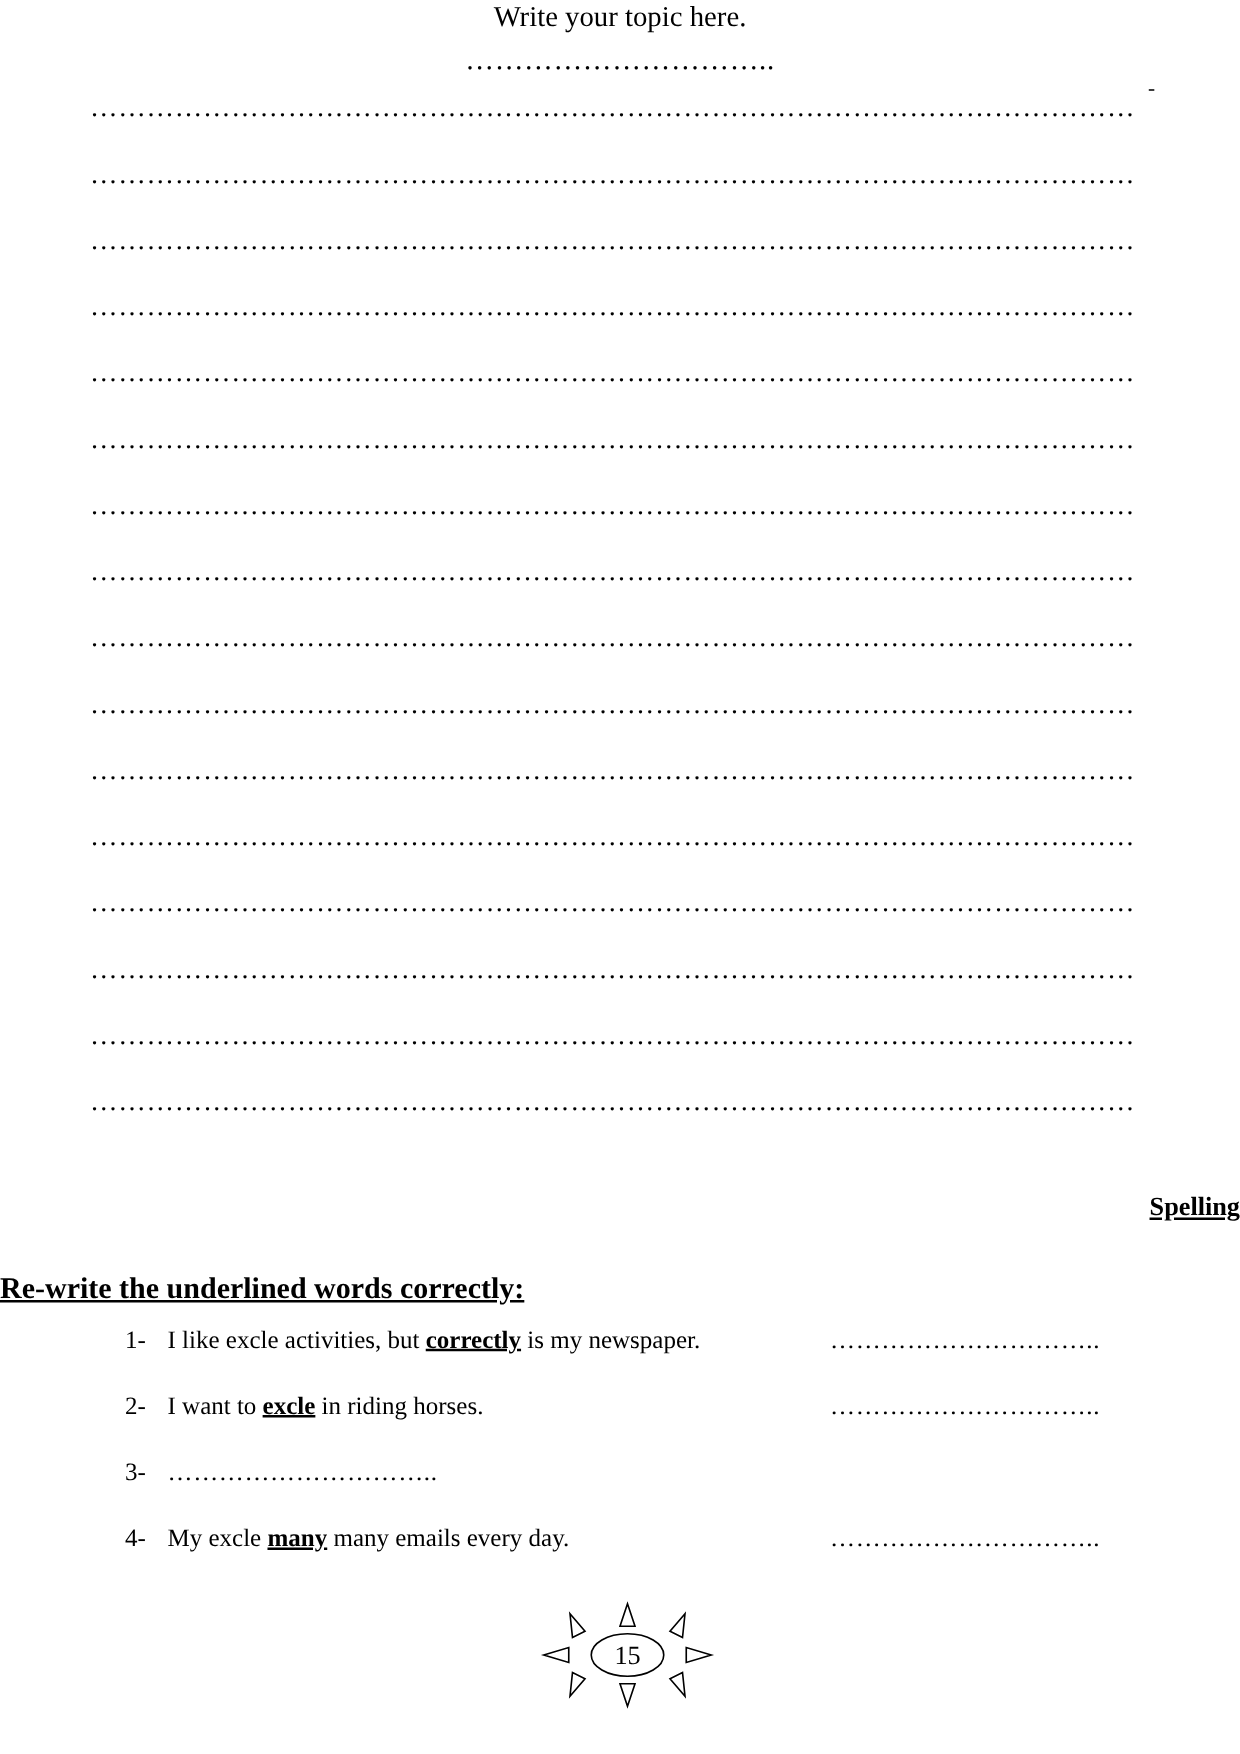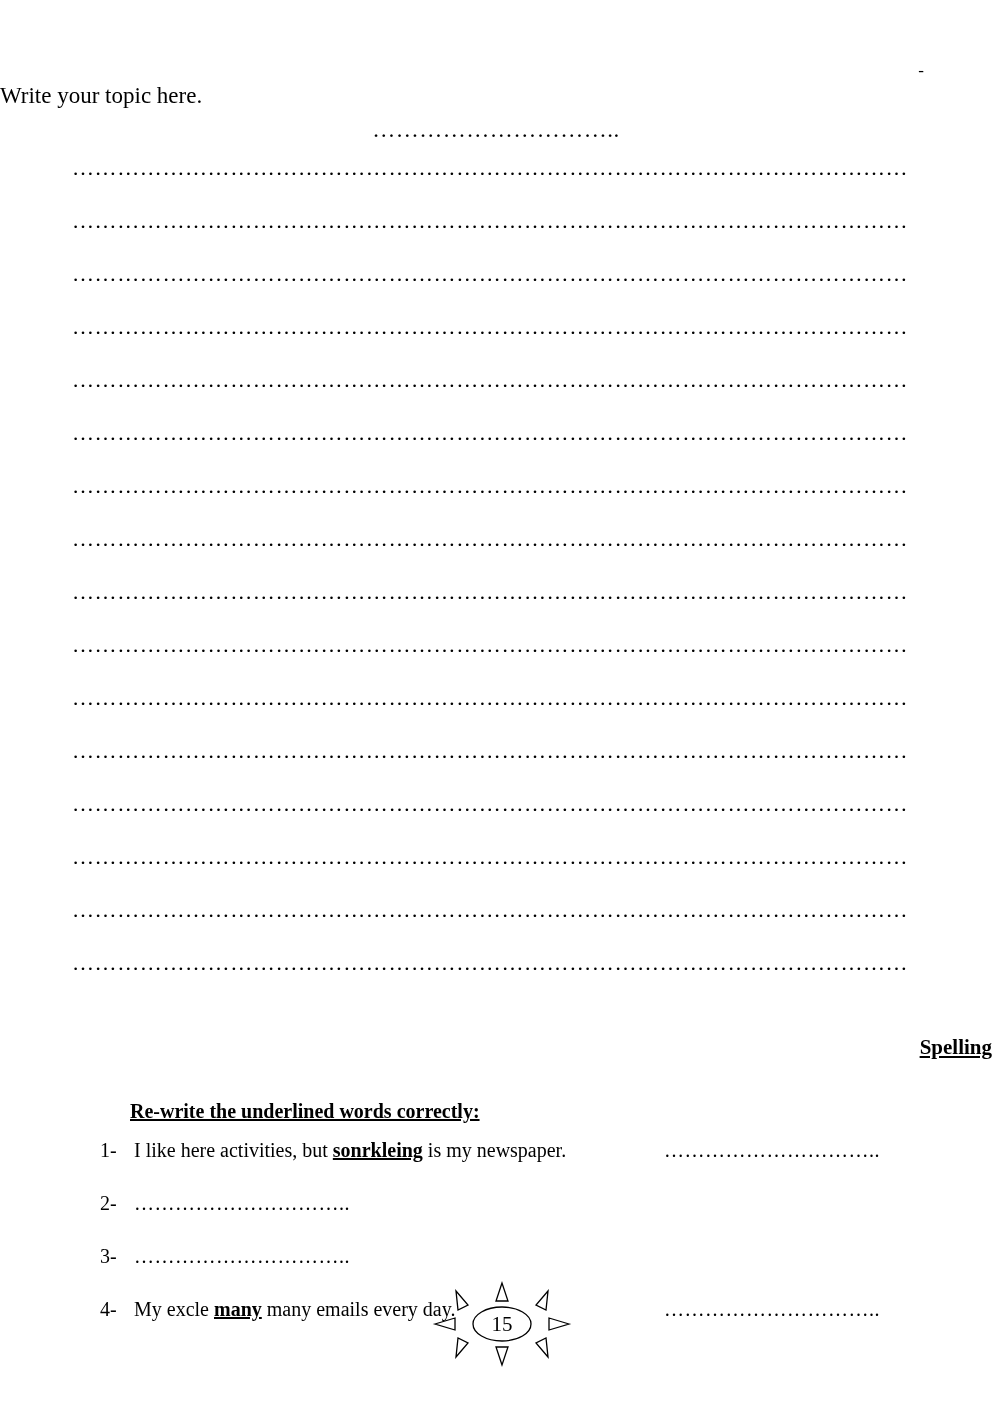--- a/index.html
+++ b/index.html
@@ -25,23 +25,22 @@
   .top-dash {
     position: absolute;
     top: 62px;
     right: 68px;
     font-size: 17px;
     line-height: 1;
     color: #000;
   }
 
   .topic-title {
-    text-align: left;
+    text-align: center;
     font-size: 23px;
-    padding-top: 82px;
     line-height: 1.2;
   }
   .topic-dots {
     text-align: center;
     font-size: 23px;
     letter-spacing: 0.5px;
     line-height: 1.2;
     margin-top: 6px;
   }
 
@@ -61,24 +60,23 @@
   .spelling-heading {
     text-align: right;
     font-weight: bold;
     font-size: 21px;
     text-decoration: underline;
     margin-top: 30px;
   }
 
   .instruction {
     font-weight: bold;
-    font-size: 20px;
+    font-size: 24px;
     text-decoration: underline;
     margin-top: 40px;
-    padding-left: 130px;
   }
 
   .q-list {
     margin-top: 16px;
     padding-left: 100px;
   }
   .q-row {
     display: flex;
     align-items: baseline;
     height: 53px;
@@ -159,26 +157,27 @@
   </div>
 
   <div class="spelling-heading">Spelling</div>
 
   <div class="instruction">Re-write the underlined words correctly:</div>
 
   <div class="q-list">
 
     <div class="q-row">
       <span class="q-num">1-</span>
-      <span class="q-text"><span>I like here activities, but </span><b>sonrkleing</b><span> is my newspaper.</span></span>
+      <span class="q-text"><span>I like excle activities, but </span><b>correctly</b><span> is my newspaper.</span></span>
       <span class="q-answer">…………………………..</span>
     </div>
 
     <div class="q-row">
       <span class="q-num">2-</span>
+      <span class="q-text"><span>I want to </span><b>excle</b><span>  in riding horses.</span></span>
       <span class="q-answer">…………………………..</span>
     </div>
 
     <div class="q-row">
       <span class="q-num">3-</span>
       <span class="q-answer">…………………………..</span>
     </div>
 
     <div class="q-row">
       <span class="q-num">4-</span>

